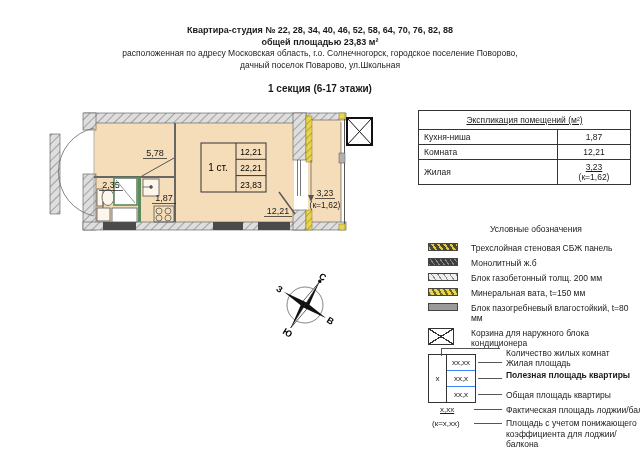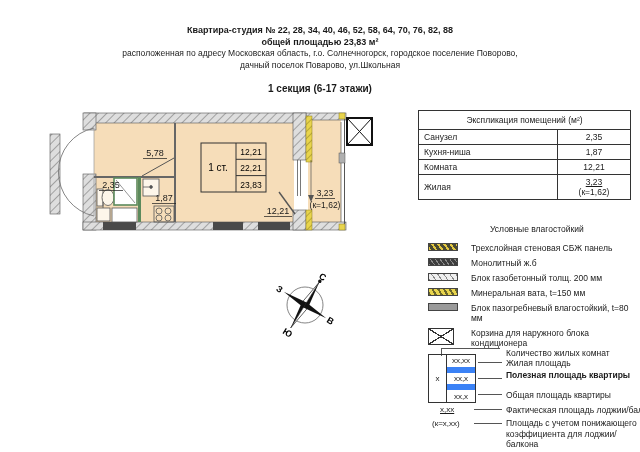--- a/index.html
+++ b/index.html
@@ -11,21 +11,21 @@
   .header{position:absolute;left:0;top:24px;width:640px;text-align:center;line-height:1.35;}
   .header .b{font-weight:bold;font-size:9px;}
   .header .r{font-size:8.5px;}
   .header .sec{font-weight:bold;font-size:10px;margin-top:11px;}
   
   .plan-svg{position:absolute;left:28px;top:98px;}
   .compass-svg{position:absolute;left:268px;top:268px;}
   
   .expl{position:absolute;left:418px;top:110px;border-collapse:collapse;}
   .expl th,.expl td{border:1px solid #333;font-weight:normal;font-size:8.5px;padding:2px 5px;}
-  .expl th{text-align:center;padding:4px 20px;}
+  .expl th{text-align:center;padding:4px 20px;text-decoration:underline;}
   .expl td.name{width:128px;text-align:left;}
   .expl td.val{width:62px;text-align:center;}
   .u{text-decoration:underline;}
   
   .legend{position:absolute;left:428px;top:224px;width:210px;font-size:8.5px;}
   .legend .lg-title{margin-left:62px;margin-bottom:9px;}
   .lg-row{display:flex;align-items:flex-start;margin-bottom:5px;}
   .lg-swatch{width:30px;height:8px;margin-right:13px;flex:0 0 30px;border:1px solid #444;box-sizing:border-box;}
   .sw-sbzh{background:repeating-linear-gradient(55deg,#e3c73f 0 2px,#4a4a34 2px 5px);}
   .sw-mono{background:repeating-linear-gradient(55deg,#8a8a8a 0 1px,#3d3d3d 1px 4px);}
@@ -37,21 +37,21 @@
   .sw-basket{width:26px;height:17px;flex:0 0 26px;margin-right:17px;border:1px solid #333;box-sizing:border-box;
     background:
       linear-gradient(to top right,transparent calc(50% - 0.6px),#333 calc(50% - 0.6px) calc(50% + 0.6px),transparent calc(50% + 0.6px)),
       linear-gradient(to bottom right,transparent calc(50% - 0.6px),#333 calc(50% - 0.6px) calc(50% + 0.6px),transparent calc(50% + 0.6px));}
   
   .anno{position:absolute;left:428px;top:344px;width:210px;font-size:8.5px;}
   .anno .line{position:absolute;background:#555;}
   .anno .box{position:absolute;left:0;top:10px;width:46px;height:47px;border:1px solid #333;display:flex;}
   .anno .box .c-left{width:17px;border-right:1px solid #333;display:flex;align-items:center;justify-content:center;font-size:8px;}
   .anno .box .c-right{flex:1;display:flex;flex-direction:column;}
-  .anno .box .c-right div{flex:1;border-bottom:6px solid #3b82f6;display:flex;align-items:center;justify-content:center;font-size:8px;}
+  .anno .box .c-right div{flex:1;border-bottom:1px solid #3b82f6;display:flex;align-items:center;justify-content:center;font-size:8px;}
   .anno .box .c-right div:last-child{border-bottom:none;}
   .anno .lbl{position:absolute;left:78px;white-space:nowrap;}
   .anno .lbl2{position:absolute;left:78px;width:138px;line-height:1.25;}
   .anno .lval{position:absolute;font-size:8px;}
 </style>
 </head>
 <body>
 
 <div class="header">
   <div class="b">Квартира-студия № 22, 28, 34, 40, 46, 52, 58, 64, 70, 76, 82, 88</div>
@@ -199,44 +199,40 @@
     <text x="7" y="40" font-size="9" font-weight="bold" text-anchor="middle">З</text>
     <text x="67" y="40" font-size="9" font-weight="bold" text-anchor="middle">В</text>
   </g>
 </svg>
 
 <table class="expl">
   <tbody>
       <tr>
         <th colspan="2">Экспликация помещений (м²)</th>
       </tr>
-  <tr>
-    <td class="name">Санузел</td>
-    <td class="val">2,35</td>
-  </tr>
   <tr>
     <td class="name">Кухня-ниша</td>
     <td class="val">1,87</td>
   </tr>
   <tr>
     <td class="name">Комната</td>
     <td class="val">12,21</td>
   </tr>
   <tr>
     <td class="name">Жилая</td>
     <td class="val">
       <span class="u">3,23</span><br>
       <span>(к=1,62)</span>
     </td>
   </tr>
 </tbody>
   </table>
 
 <div class="legend">
-  <div class="lg-title">Условные влагостойкий</div>
+  <div class="lg-title">Условные обозначения</div>
   <div class="lg-row">
     <div class="lg-swatch sw-sbzh"></div>
     <span>Трехслойная стеновая СБЖ панель</span>
   </div>
   <div class="lg-row">
     <div class="lg-swatch sw-mono"></div>
     <span>Монолитный ж.б</span>
   </div>
   <div class="lg-row">
     <div class="lg-swatch sw-gas200"></div>

